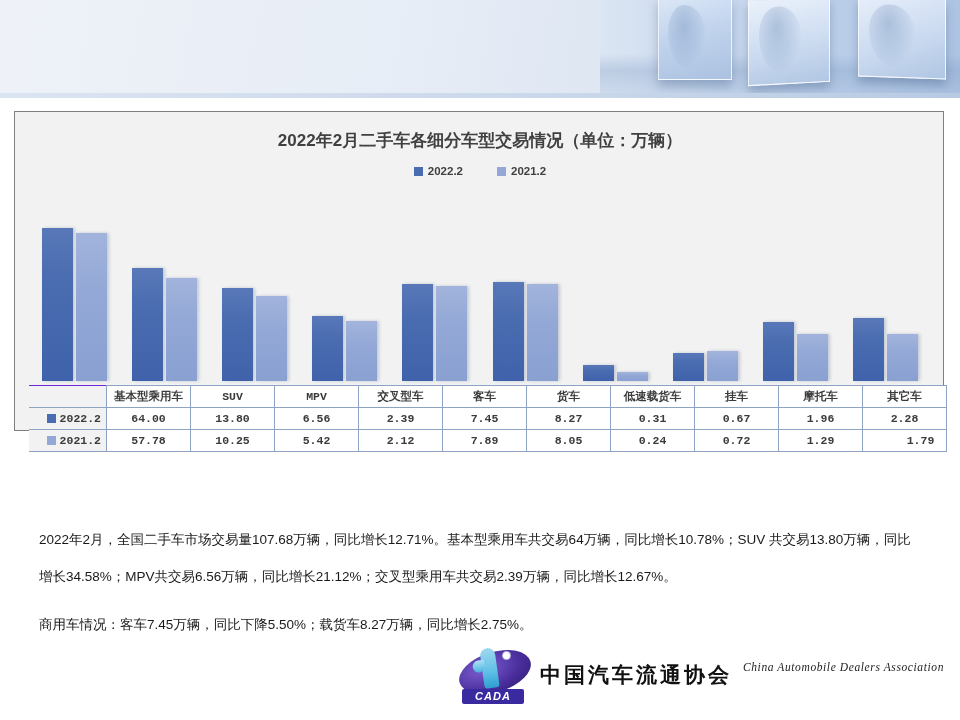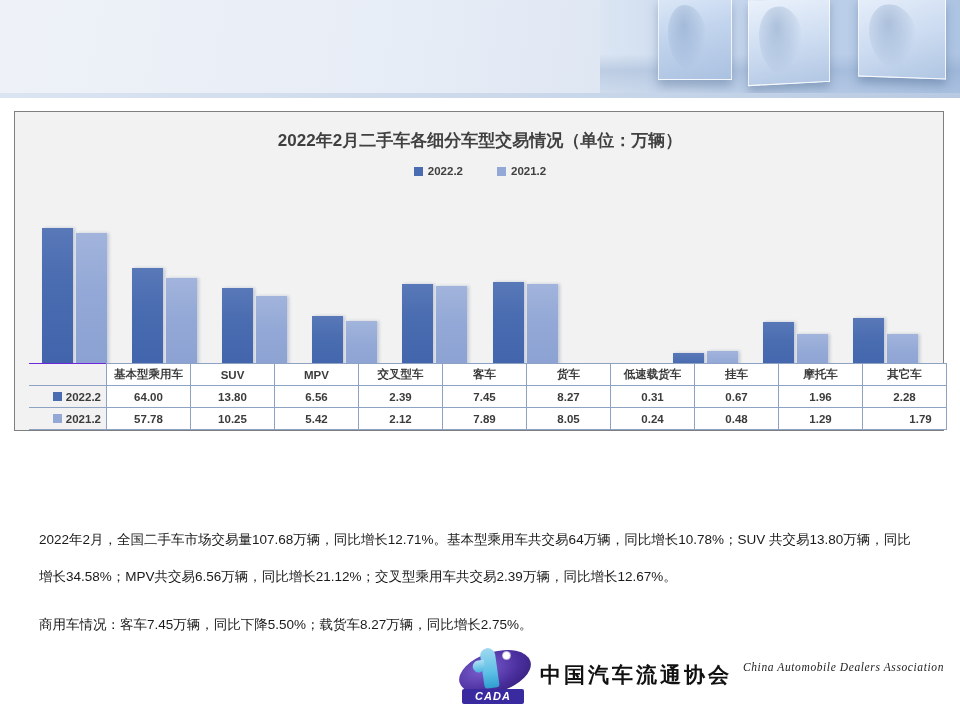--- a/index.html
+++ b/index.html
@@ -77,23 +77,24 @@
   }
   .bar{
     width:31px;
     box-shadow:2px 0 3px rgba(90,110,150,.30);
   }
   .bar.s2022{background:linear-gradient(180deg,#5878b8 0%,#4a6cb0 35%,#3f62ab 100%);}
   .bar.s2021{background:linear-gradient(180deg,#a2b4dc 0%,#93a8d6 40%,#89a0d1 100%);}
 
   
   #data-table{
-    position:absolute;left:14px;top:251px;width:902px;
+    position:absolute;left:14px;top:273px;width:902px;
     border-collapse:collapse;table-layout:fixed;
     background:#6d28d9;
+    font-family:Liberation Mono, monospace;
   }
   #data-table td,#data-table th{
     border:1px solid #8ea2c4;
     font-size:11.5px;font-weight:bold;color:#3b3b3b;
     text-align:center;height:21px;padding:0;
     background:#ffffff;
   }
   #data-table .rowhead{
     width:72px;text-align:right;padding-right:5px;
     border-left:none;background:#f2f2f2;
@@ -269,21 +270,21 @@
               <span>2021.2</span>
             </span>
           </td>
           <td style="width: 83px;">57.78</td>
           <td style="width: 83px;">10.25</td>
           <td style="width: 83px; margin-left: 44px;">5.42</td>
           <td style="width: 83px;">2.12</td>
           <td style="width: 83px;">7.89</td>
           <td style="width: 83px;">8.05</td>
           <td style="width: 83px;">0.24</td>
-          <td style="width: 83px;">0.48</td>
+          <td style="width: 83px;">0.72</td>
           <td style="width: 83px;">1.29</td>
           <td style="width: 83px; padding-left: 32px;">1.79</td>
         </tr>
       </tbody>
   </table>
 </div>
 
 <div id="body-text">
   <p>2022年2月，全国二手车市场交易量107.68万辆，同比增长12.71%。基本型乘用车共交易64万辆，同比增长10.78%；SUV 共交易13.80万辆，同比增长34.58%；MPV共交易6.56万辆，同比增长21.12%；交叉型乘用车共交易2.39万辆，同比增长12.67%。</p>
   <p>商用车情况：客车7.45万辆，同比下降5.50%；载货车8.27万辆，同比增长2.75%。</p>

